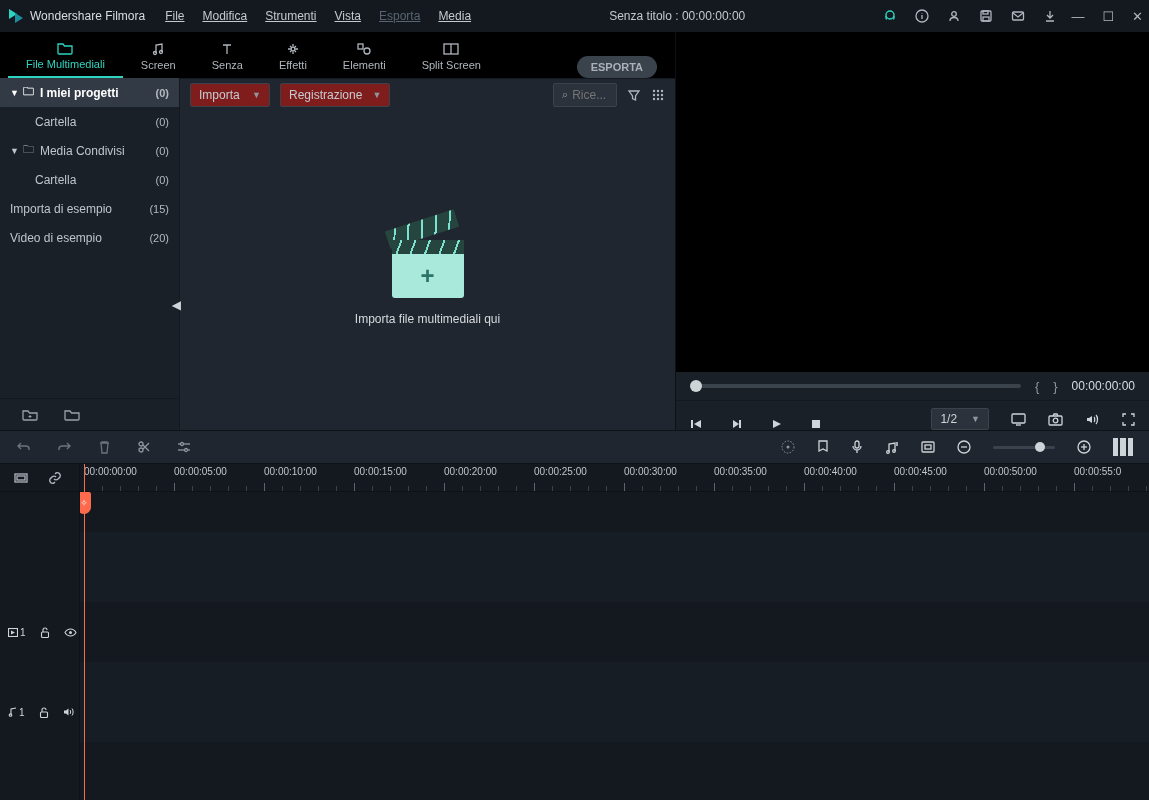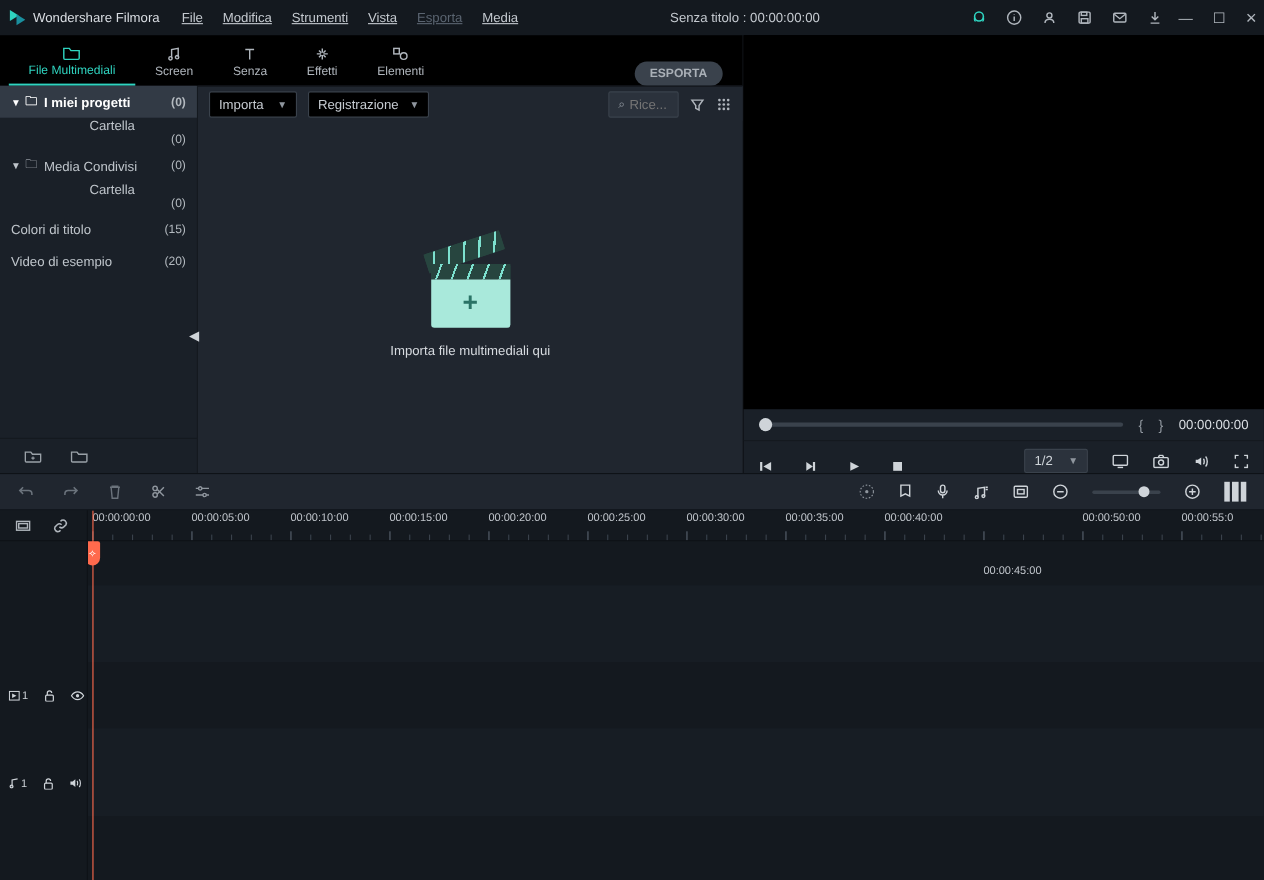--- a/index.html
+++ b/index.html
@@ -23,30 +23,30 @@
 .tab.active { color:#2fd4c0; border-bottom:2px solid #2fd4c0; }
 .tab .ticon { font-size:15px; height:16px; display:flex; align-items:center;}
 .tab .tlabel { font-size:11px; }
 .export-chip { margin-left:auto; margin-right:10px; background:#3a424c; color:#aab0b7; border-radius:14px; padding:5px 14px; font-weight:bold; font-size:11px; cursor:pointer; }
 
 .left-body { flex:1; display:flex; }
 .sidebar { width:180px; background:#1a2028; display:flex; flex-direction:column; border-right:1px solid #14191f; position:relative;}
 .side-list { flex:1; }
 .side-row { height:29px; display:flex; align-items:center; padding:0 10px; cursor:pointer; color:#bfc5cb; font-size:12px;}
 .side-row.sel { background:#323a45; color:#fff; font-weight:600;}
-.side-row.sub { padding-left:35px;flex-direction:column; }
+.side-row.sub { padding-left:35px; }
 .side-row .tri { margin-right:4px; font-size:9px;}
 .side-row .fld { margin-right:6px; font-size:11px;}
 .side-row .cnt { margin-left:auto; font-size:11px; color:#b3b9bf;}
 .side-collapse { position:absolute; right:-2px; top:220px; color:#cfd4d9; font-size:12px; cursor:pointer;}
 .side-bottom { height:32px; display:flex; align-items:center; gap:26px; padding-left:22px; color:#8f969e; border-top:1px solid #14191f;}
 
 .media-area { flex:1; display:flex; flex-direction:column; background:#20262f;}
 .media-bar { height:32px; display:flex; align-items:center; padding:0 10px; gap:10px; background:#20262f; border-top:1px solid #14191f; }
-.dd { background:#000000; height:24px; display:flex; align-items:center; padding:0 8px; border-radius:2px; cursor:pointer; gap:10px; color:#c6cbd1; font-size:12px; border:1px solid #3a424c; min-width:80px;}
+.dd { background:#7f1d1d; height:24px; display:flex; align-items:center; padding:0 8px; border-radius:2px; cursor:pointer; gap:10px; color:#c6cbd1; font-size:12px; border:1px solid #3a424c; min-width:80px;}
 .dd .chev { font-size:9px; color:#8f969e; margin-left:auto;}
 .search { margin-left:auto; background:#2b323c; height:24px; display:flex; align-items:center; padding:0 8px; border-radius:2px; border:1px solid #3a424c; width:64px;}
 .search input { background:transparent; border:none; outline:none; color:#c6cbd1; width:40px; font-size:12px; }
 .search .mag { color:#8f969e; margin-right:4px; font-size:11px;}
 .bar-icon { color:#b0b6bd; cursor:pointer; display:flex; align-items:center; }
 .media-drop { flex:1; display:flex; flex-direction:column; align-items:center; justify-content:center; gap:18px;}
 .clapper { width:88px; height:80px; position:relative; }
 .clap-top { position:absolute; top:6px; left:2px; width:72px; height:18px; background:#27453f; transform:rotate(-18deg); border-radius:2px; display:flex; }
 .clap-top i { flex:1; background:linear-gradient(110deg,#27453f 45%,#7de1cf 45%,#7de1cf 55%,#27453f 55%); }
 .clap-strip { position:absolute; top:26px; left:8px; width:72px; height:14px; background:#27453f; border-radius:2px 2px 0 0; display:flex;}
@@ -203,20 +203,29 @@
       </div>
       <div class="tab">
         <span class="ticon">
             <svg width="16" height="14" viewBox="0 0 16 14" stroke="#b0b6bd" fill="none" stroke-width="1.3">
               <rect x="2" y="2" width="5" height="5"></rect>
               <circle cx="11" cy="9" r="3"></circle>
             </svg>
           </span>
         <span class="tlabel">Elementi</span>
       </div>
+      <div class="tab">
+        <span class="ticon">
+            <svg width="16" height="12" viewBox="0 0 16 12" stroke="#b0b6bd" fill="none" stroke-width="1.3">
+              <rect x="1" y="1" width="14" height="10"></rect>
+              <line x1="8" y1="1" x2="8" y2="11"></line>
+            </svg>
+          </span>
+        <span class="tlabel">Split Screen</span>
+      </div>
       <div class="export-chip">ESPORTA</div>
     </div>
 
     <div class="left-body">
 
       <div class="sidebar">
         <div class="side-list">
           <div class="side-row sel">
             <span class="tri">▼</span>
             <span class="fld">🗀</span>
@@ -231,21 +240,21 @@
             <span class="tri">▼</span>
             <span class="fld">🗀</span>
             <span>Media Condivisi</span>
             <span class="cnt">(0)</span>
           </div>
           <div class="side-row sub">
             <span>Cartella</span>
             <span class="cnt">(0)</span>
           </div>
           <div class="side-row">
-            <span>Colori di titolo</span>
+            <span>Importa di esempio</span>
             <span class="cnt">(15)</span>
           </div>
           <div class="side-row">
             <span>Video di esempio</span>
             <span class="cnt">(20)</span>
           </div>
         </div>
         <div class="side-collapse">◀</div>
         <div class="side-bottom">
           <span>
@@ -547,21 +556,21 @@
       <div id="ruler-labels">
           <span class="tick" style="left: 4px;">00:00:00:00</span>
           <span class="tick" style="left: 94px;">00:00:05:00</span>
           <span class="tick" style="left: 184px;">00:00:10:00</span>
           <span class="tick" style="left: 274px;">00:00:15:00</span>
           <span class="tick" style="left: 364px;">00:00:20:00</span>
           <span class="tick" style="left: 454px;">00:00:25:00</span>
           <span class="tick" style="left: 544px;">00:00:30:00</span>
           <span class="tick" style="left: 634px;">00:00:35:00</span>
           <span class="tick" style="left: 724px;">00:00:40:00</span>
-          <span class="tick" style="left: 814px; margin-top: 48px;">00:00:45:00</span>
+          <span class="tick" style="left: 814px;">00:00:45:00</span>
           <span class="tick" style="left: 904px;">00:00:50:00</span>
           <span class="tick" style="left: 994px;">00:00:55:0</span>
         </div>
       <div class="subticks" id="subticks">
           <i class="major" style="left: 4px;"></i>
           <i style="left: 22px;"></i>
           <i style="left: 40px;"></i>
           <i style="left: 58px;"></i>
           <i style="left: 76px;"></i>
           <i class="major" style="left: 94px;"></i>

